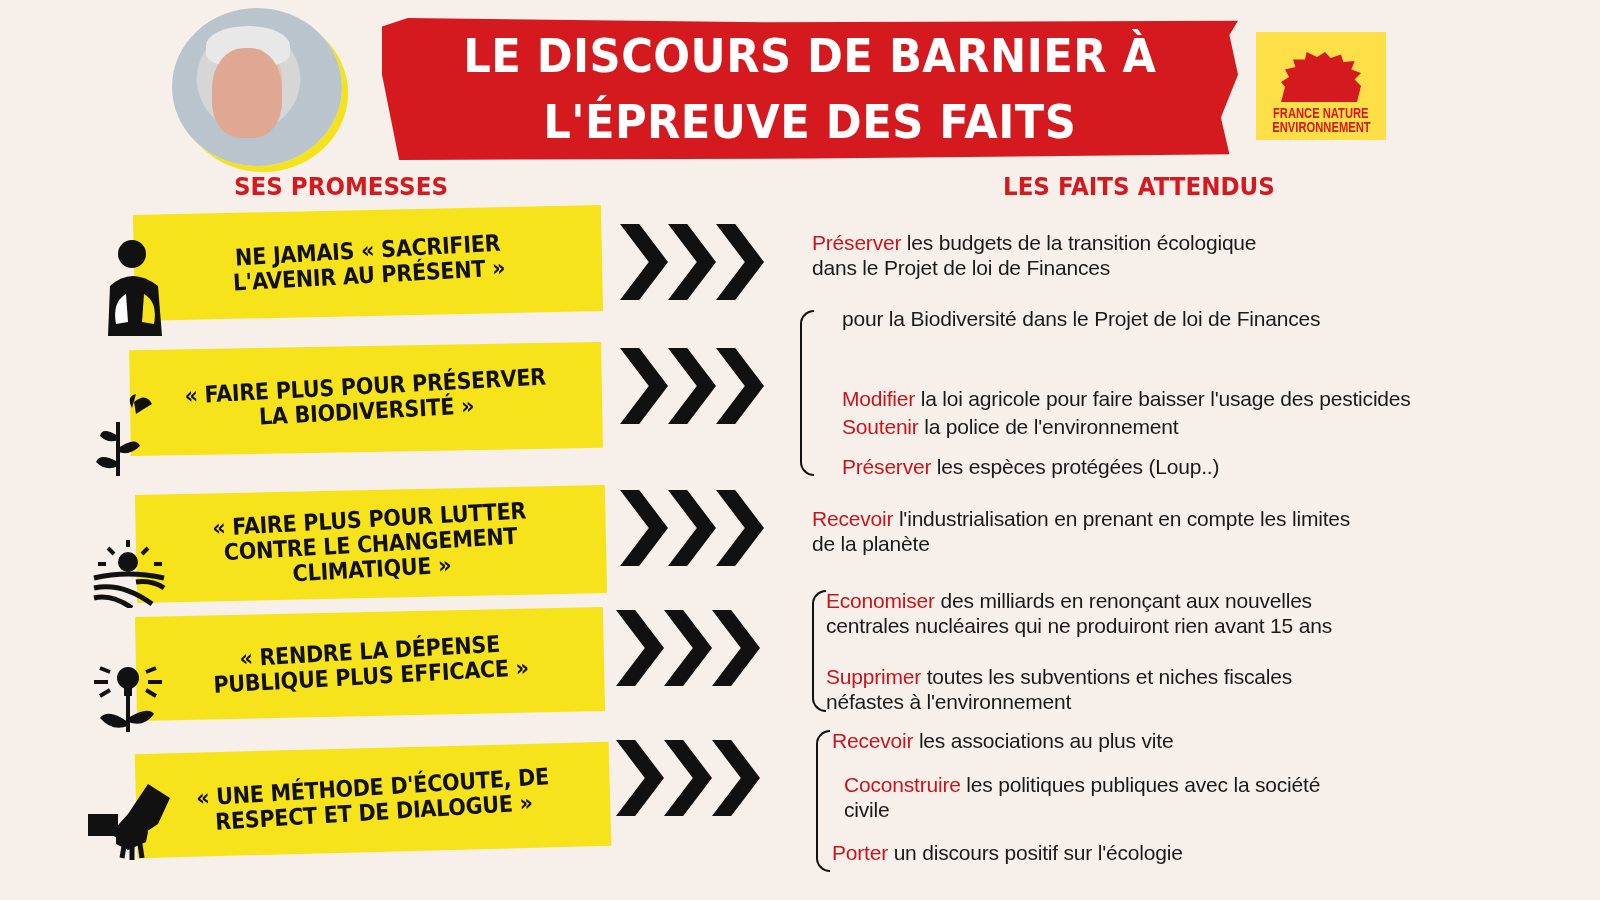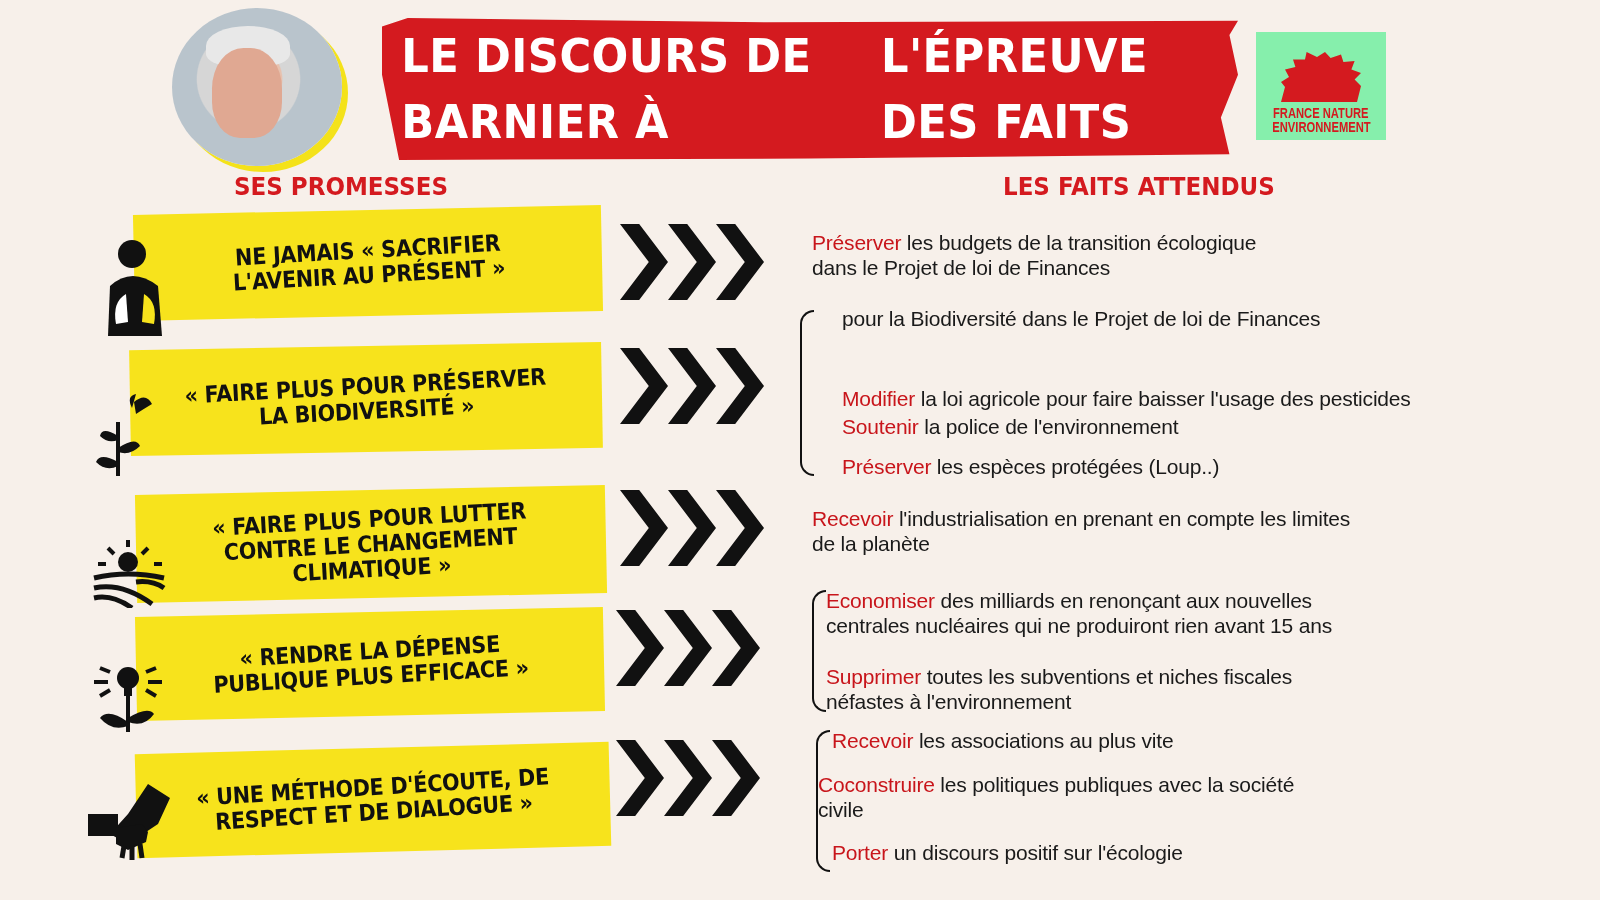--- a/index.html
+++ b/index.html
@@ -1,28 +1,28 @@
 <!DOCTYPE html>
 <html><head>
 <meta charset="utf-8">
 <style>
   *{box-sizing:border-box;margin:0;padding:0}
   html,body{width:1600px;height:900px;overflow:hidden}
   body{background:#f7f0ea;font-family:"Liberation Sans",sans-serif;position:relative;color:#111}
   .abs{position:absolute}
   .title-banner{left:382px;top:18px;width:856px;height:142px;background:#d41a1f;
     clip-path:polygon(0% 6%,3% 0%,45% 3%,100% 2%,99% 12%,100% 40%,98% 70%,99% 96%,50% 99%,2% 100%,1% 70%,0% 40%);
-    display:flex;flex-direction:row;align-items:center;justify-content:center}
+    display:flex;flex-direction:column;align-items:center;justify-content:center}
   .title-line{color:#fff;font-weight:900;font-size:47px;letter-spacing:0.5px;line-height:66px;font-family:"DejaVu Sans",sans-serif;transform:scaleX(0.92)}
   .portrait{left:172px;top:8px;width:170px;height:158px;border-radius:50%;
     background:radial-gradient(circle at 45% 45%,#e7c1ae 0 26%,#d6d6d6 27% 40%,#b9c4cc 41% 100%);
     box-shadow:6px 6px 0 #f4e21a}
   .portrait .face{position:absolute;left:40px;top:40px;width:70px;height:90px;border-radius:45% 45% 40% 40%;background:#e0a892}
   .portrait .hair{position:absolute;left:34px;top:18px;width:84px;height:40px;border-radius:50% 50% 30% 30%;background:#e8e8e8}
-  .logo{left:1256px;top:32px;width:130px;height:108px;background:#86efac;display:flex;flex-direction:column;align-items:center;justify-content:flex-end;padding-bottom:6px}
+  .logo{left:1256px;top:32px;width:130px;height:108px;background:#fde047;display:flex;flex-direction:column;align-items:center;justify-content:flex-end;padding-bottom:6px}
   .logo .hog{width:80px;height:50px;background:#d41a1f;clip-path:polygon(0 100%,5% 70%,0 60%,10% 50%,5% 35%,18% 30%,15% 15%,30% 15%,32% 0,45% 10%,55% 0,62% 12%,75% 5%,78% 20%,92% 18%,88% 35%,100% 42%,92% 55%,100% 68%,95% 100%);margin-bottom:4px}
   .logo .txt{color:#d41a1f;font-weight:700;font-size:14px;line-height:14px;text-align:center;transform:scaleX(0.8);font-family:"Liberation Sans",sans-serif}
   .col-head{color:#d41a1f;font-weight:900;font-size:25px;font-family:"DejaVu Sans",sans-serif;transform:scaleX(0.92);transform-origin:left}
   .promise{background:#f7e31c;display:flex;align-items:center;justify-content:center;text-align:center;
     font-family:"DejaVu Sans",sans-serif;font-weight:900;font-size:23px;line-height:25px;color:#111;letter-spacing:-0.3px}
   .promise span{transform:rotate(-2deg) scaleX(0.9);display:block}
   .arrows{display:flex;gap:0}
   .chev{width:48px;height:76px;background:#111;clip-path:polygon(0 0,40% 0,100% 50%,40% 100%,0 100%,60% 50%)}
   .fact{font-family:"Liberation Sans",sans-serif;font-weight:400;font-size:21px;line-height:25px;color:#1a1a1a;letter-spacing:-0.2px}
   .fact .verb{color:#c8151b}
@@ -192,19 +192,19 @@
 </div>
 <div class="abs fact" style="left:826px;top:664px">
   <div><span class="verb">Supprimer</span><span> toutes les subventions et niches fiscales</span></div>
   <div>néfastes à l'environnement</div>
 </div>
 
 <div class="abs brace" style="left:816px;top:730px;height:142px"></div>
 <div class="abs fact" style="left:832px;top:728px">
   <div><span class="verb">Recevoir</span><span> les associations au plus vite</span></div>
 </div>
-<div class="abs fact" style="left:818px;top:772px">
+<div class="abs fact" style="left:844px;top:772px">
   <div><span class="verb">Coconstruire</span><span> les politiques publiques avec la société</span></div>
   <div>civile</div>
 </div>
 <div class="abs fact" style="left:832px;top:840px">
   <div><span class="verb">Porter</span><span> un discours positif sur l'écologie</span></div>
 </div>
 
 </body></html>

